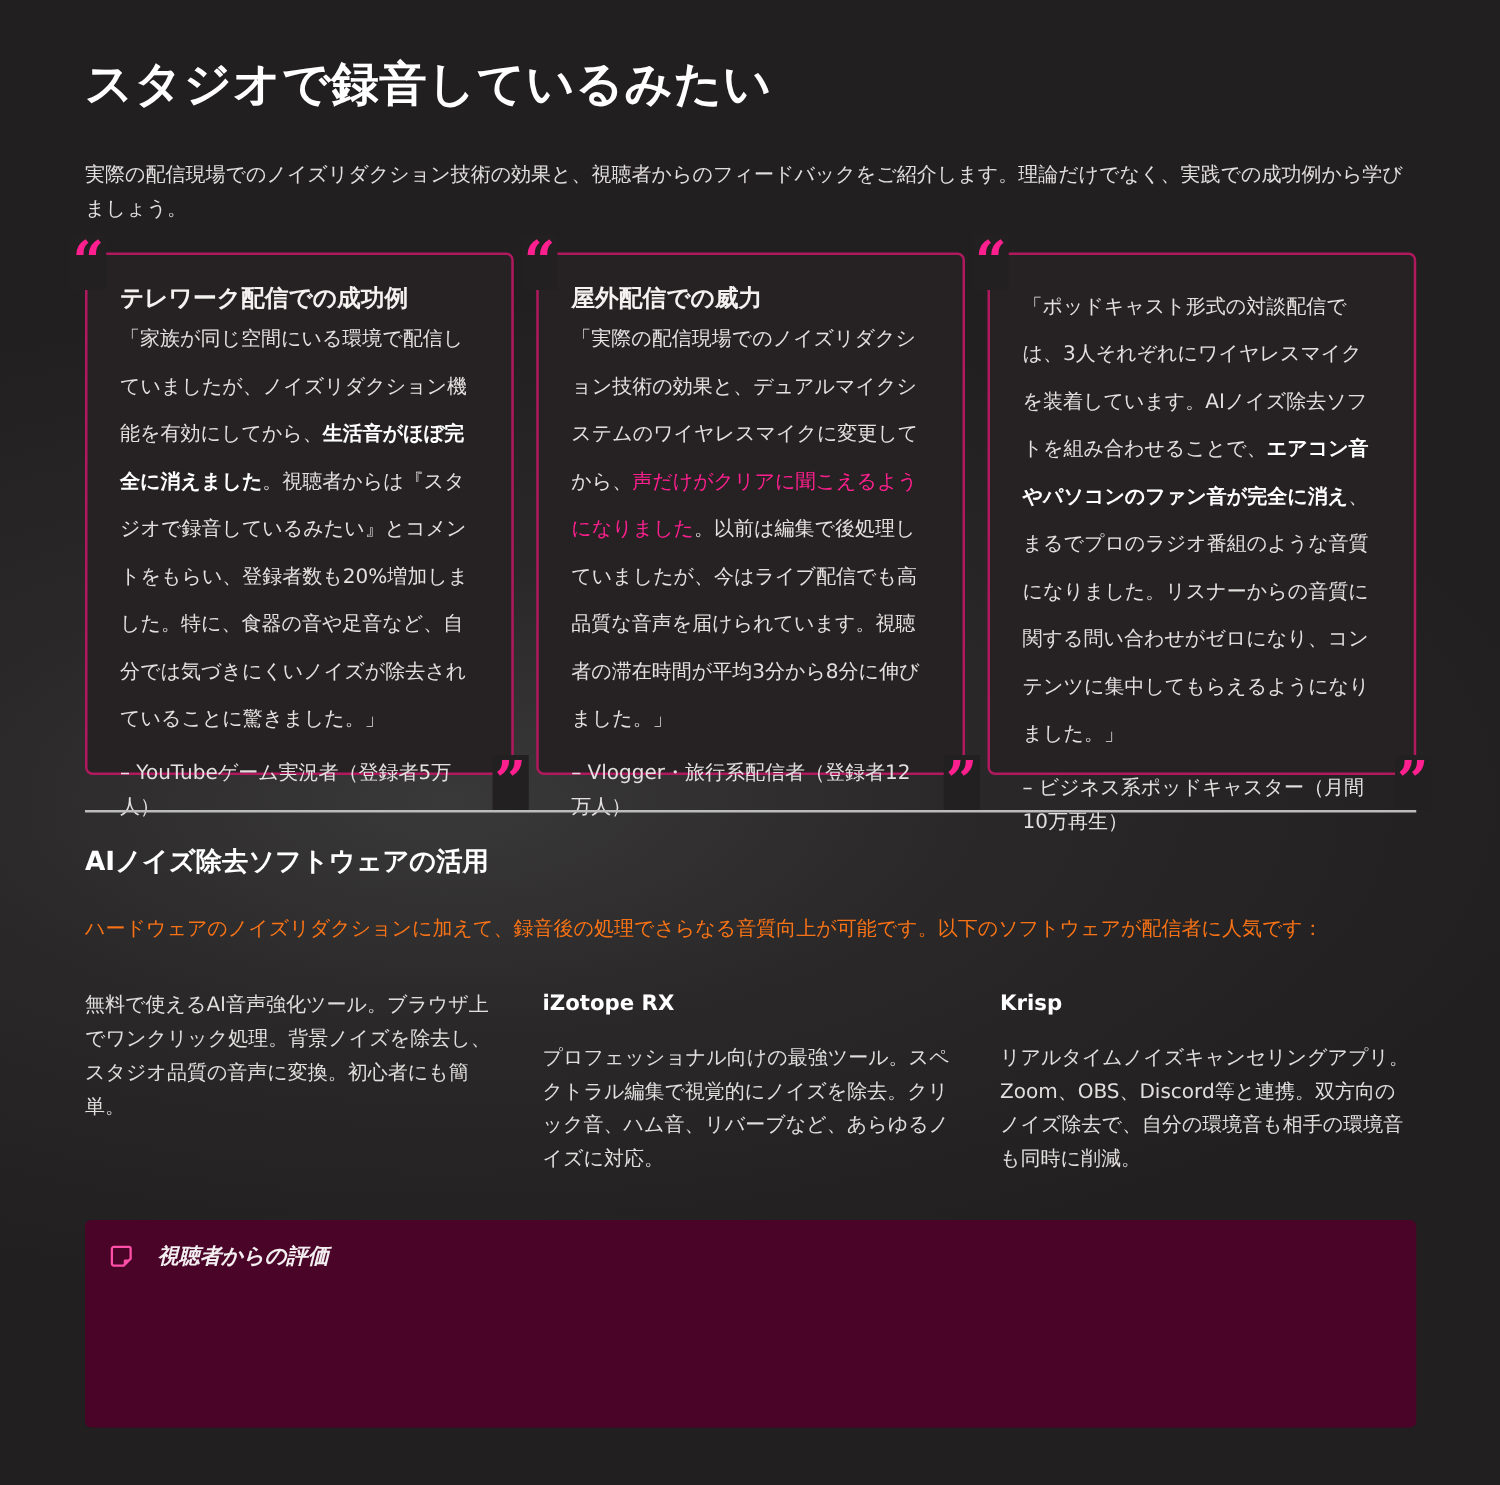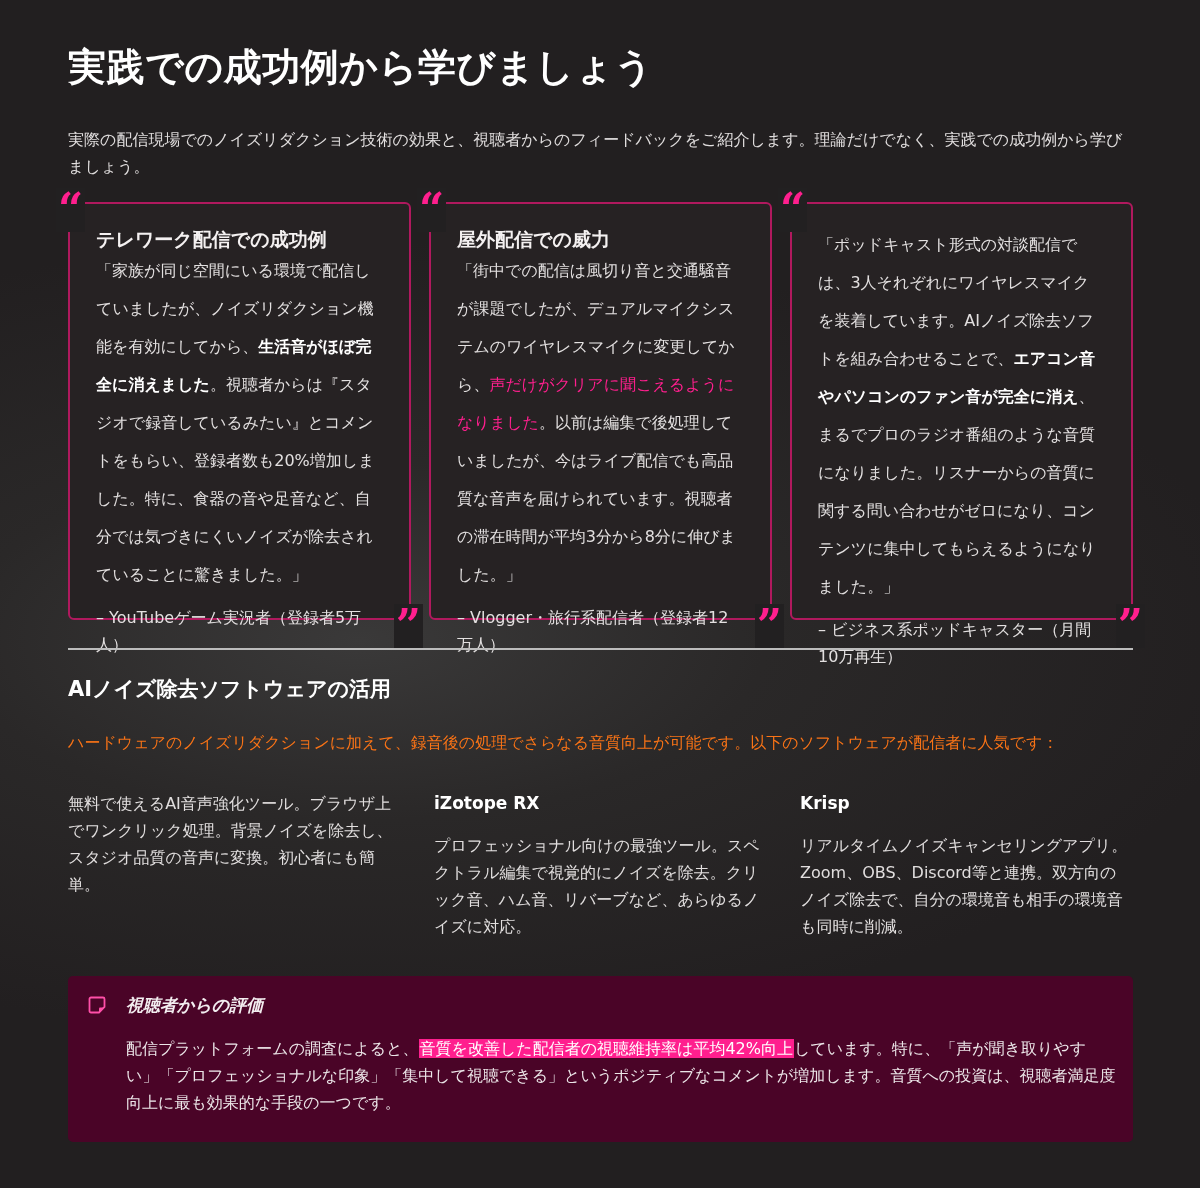--- a/index.html
+++ b/index.html
@@ -57,36 +57,36 @@
   }
   .callout .icon { position: absolute; left: 20px; top: 20px; width: 18px; height: 18px; }
   .callout h5 { position: absolute; left: 58px; top: 16px; font-size: 17px; font-weight: bold; color: #f3eef0; line-height: 26px; font-style: italic; }
   .callout p { position: absolute; left: 58px; top: 59px; width: 990px; font-size: 16px; line-height: 27px; color: #ece6e8; }
   .callout .mark { background: #ff1f8e; color: #ffffff; padding: 0 1px; }
 </style>
 </head>
 <body>
 
 <div class="page">
-  <h1 class="title">実践での成功例から学びましょう</h1>
+  <h1 class="title">スタジオで録音しているみたい</h1>
   <p class="intro">実際の配信現場でのノイズリダクション技術の効果と、視聴者からのフィードバックをご紹介します。理論だけでなく、実践での成功例から学びましょう。</p>
 
   <div class="cards">
     <div class="card card-1">
       <span class="qmark open">“</span>
       <h3>テレワーク配信での成功例</h3>
       <p class="quote"><span>「家族が同じ空間にいる環境で配信していましたが、ノイズリダクション機能を有効にしてから、</span><b>生活音がほぼ完全に消えました</b><span>。視聴者からは『スタジオで録音しているみたい』とコメントをもらい、登録者数も20%増加しました。特に、食器の音や足音など、自分では気づきにくいノイズが除去されていることに驚きました。」</span></p>
       <p class="author">– YouTubeゲーム実況者（登録者5万人）</p>
       <span class="qmark close">”</span>
     </div>
 
     <div class="card card-2">
       <span class="qmark open">“</span>
       <h3>屋外配信での威力</h3>
-      <p class="quote"><span>「街中での配信は風切り音と交通騒音が課題でしたが、デュアルマイクシステムのワイヤレスマイクに変更してから、</span><span class="hl">声だけがクリアに聞こえるようになりました</span><span>。以前は編集で後処理していましたが、今はライブ配信でも高品質な音声を届けられています。視聴者の滞在時間が平均3分から8分に伸びました。」</span></p>
+      <p class="quote"><span>「実際の配信現場でのノイズリダクション技術の効果と、デュアルマイクシステムのワイヤレスマイクに変更してから、</span><span class="hl">声だけがクリアに聞こえるようになりました</span><span>。以前は編集で後処理していましたが、今はライブ配信でも高品質な音声を届けられています。視聴者の滞在時間が平均3分から8分に伸びました。」</span></p>
       <p class="author">– Vlogger・旅行系配信者（登録者12万人）</p>
       <span class="qmark close">”</span>
     </div>
 
     <div class="card card-3">
       <span class="qmark open">“</span>
       <p class="quote"><span>「ポッドキャスト形式の対談配信では、3人それぞれにワイヤレスマイクを装着しています。AIノイズ除去ソフトを組み合わせることで、</span><b>エアコン音やパソコンのファン音が完全に消え</b><span>、まるでプロのラジオ番組のような音質になりました。リスナーからの音質に関する問い合わせがゼロになり、コンテンツに集中してもらえるようになりました。」</span></p>
       <p class="author">– ビジネス系ポッドキャスター（月間10万再生）</p>
       <span class="qmark close">”</span>
     </div>
@@ -112,15 +112,14 @@
   </div>
 
   <div class="callout">
     <span class="icon">
       <svg width="18" height="18" viewBox="0 0 18 18">
         <path d="M3 1.5 H15 A1.5 1.5 0 0 1 16.5 3 V11 L11 16.5 H3 A1.5 1.5 0 0 1 1.5 15 V3 A1.5 1.5 0 0 1 3 1.5 Z" fill="none" stroke="#ff4fa8" stroke-width="1.8"></path>
         <path d="M11 16.5 V12.5 A1 1 0 0 1 12 11.5 H16.5 Z" fill="#ff4fa8"></path>
       </svg>
     </span>
     <h5>視聴者からの評価</h5>
-    <p><span>配信プラットフォームの調査によると、</span><span class="mark">音質を改善した配信者の視聴維持率は平均42%向上</span><span>しています。特に、「声が聞き取りやすい」「プロフェッショナルな印象」「集中して視聴できる」というポジティブなコメントが増加します。音質への投資は、視聴者満足度向上に最も効果的な手段の一つです。</span></p>
   </div>
 </div>
 
 </body></html>

